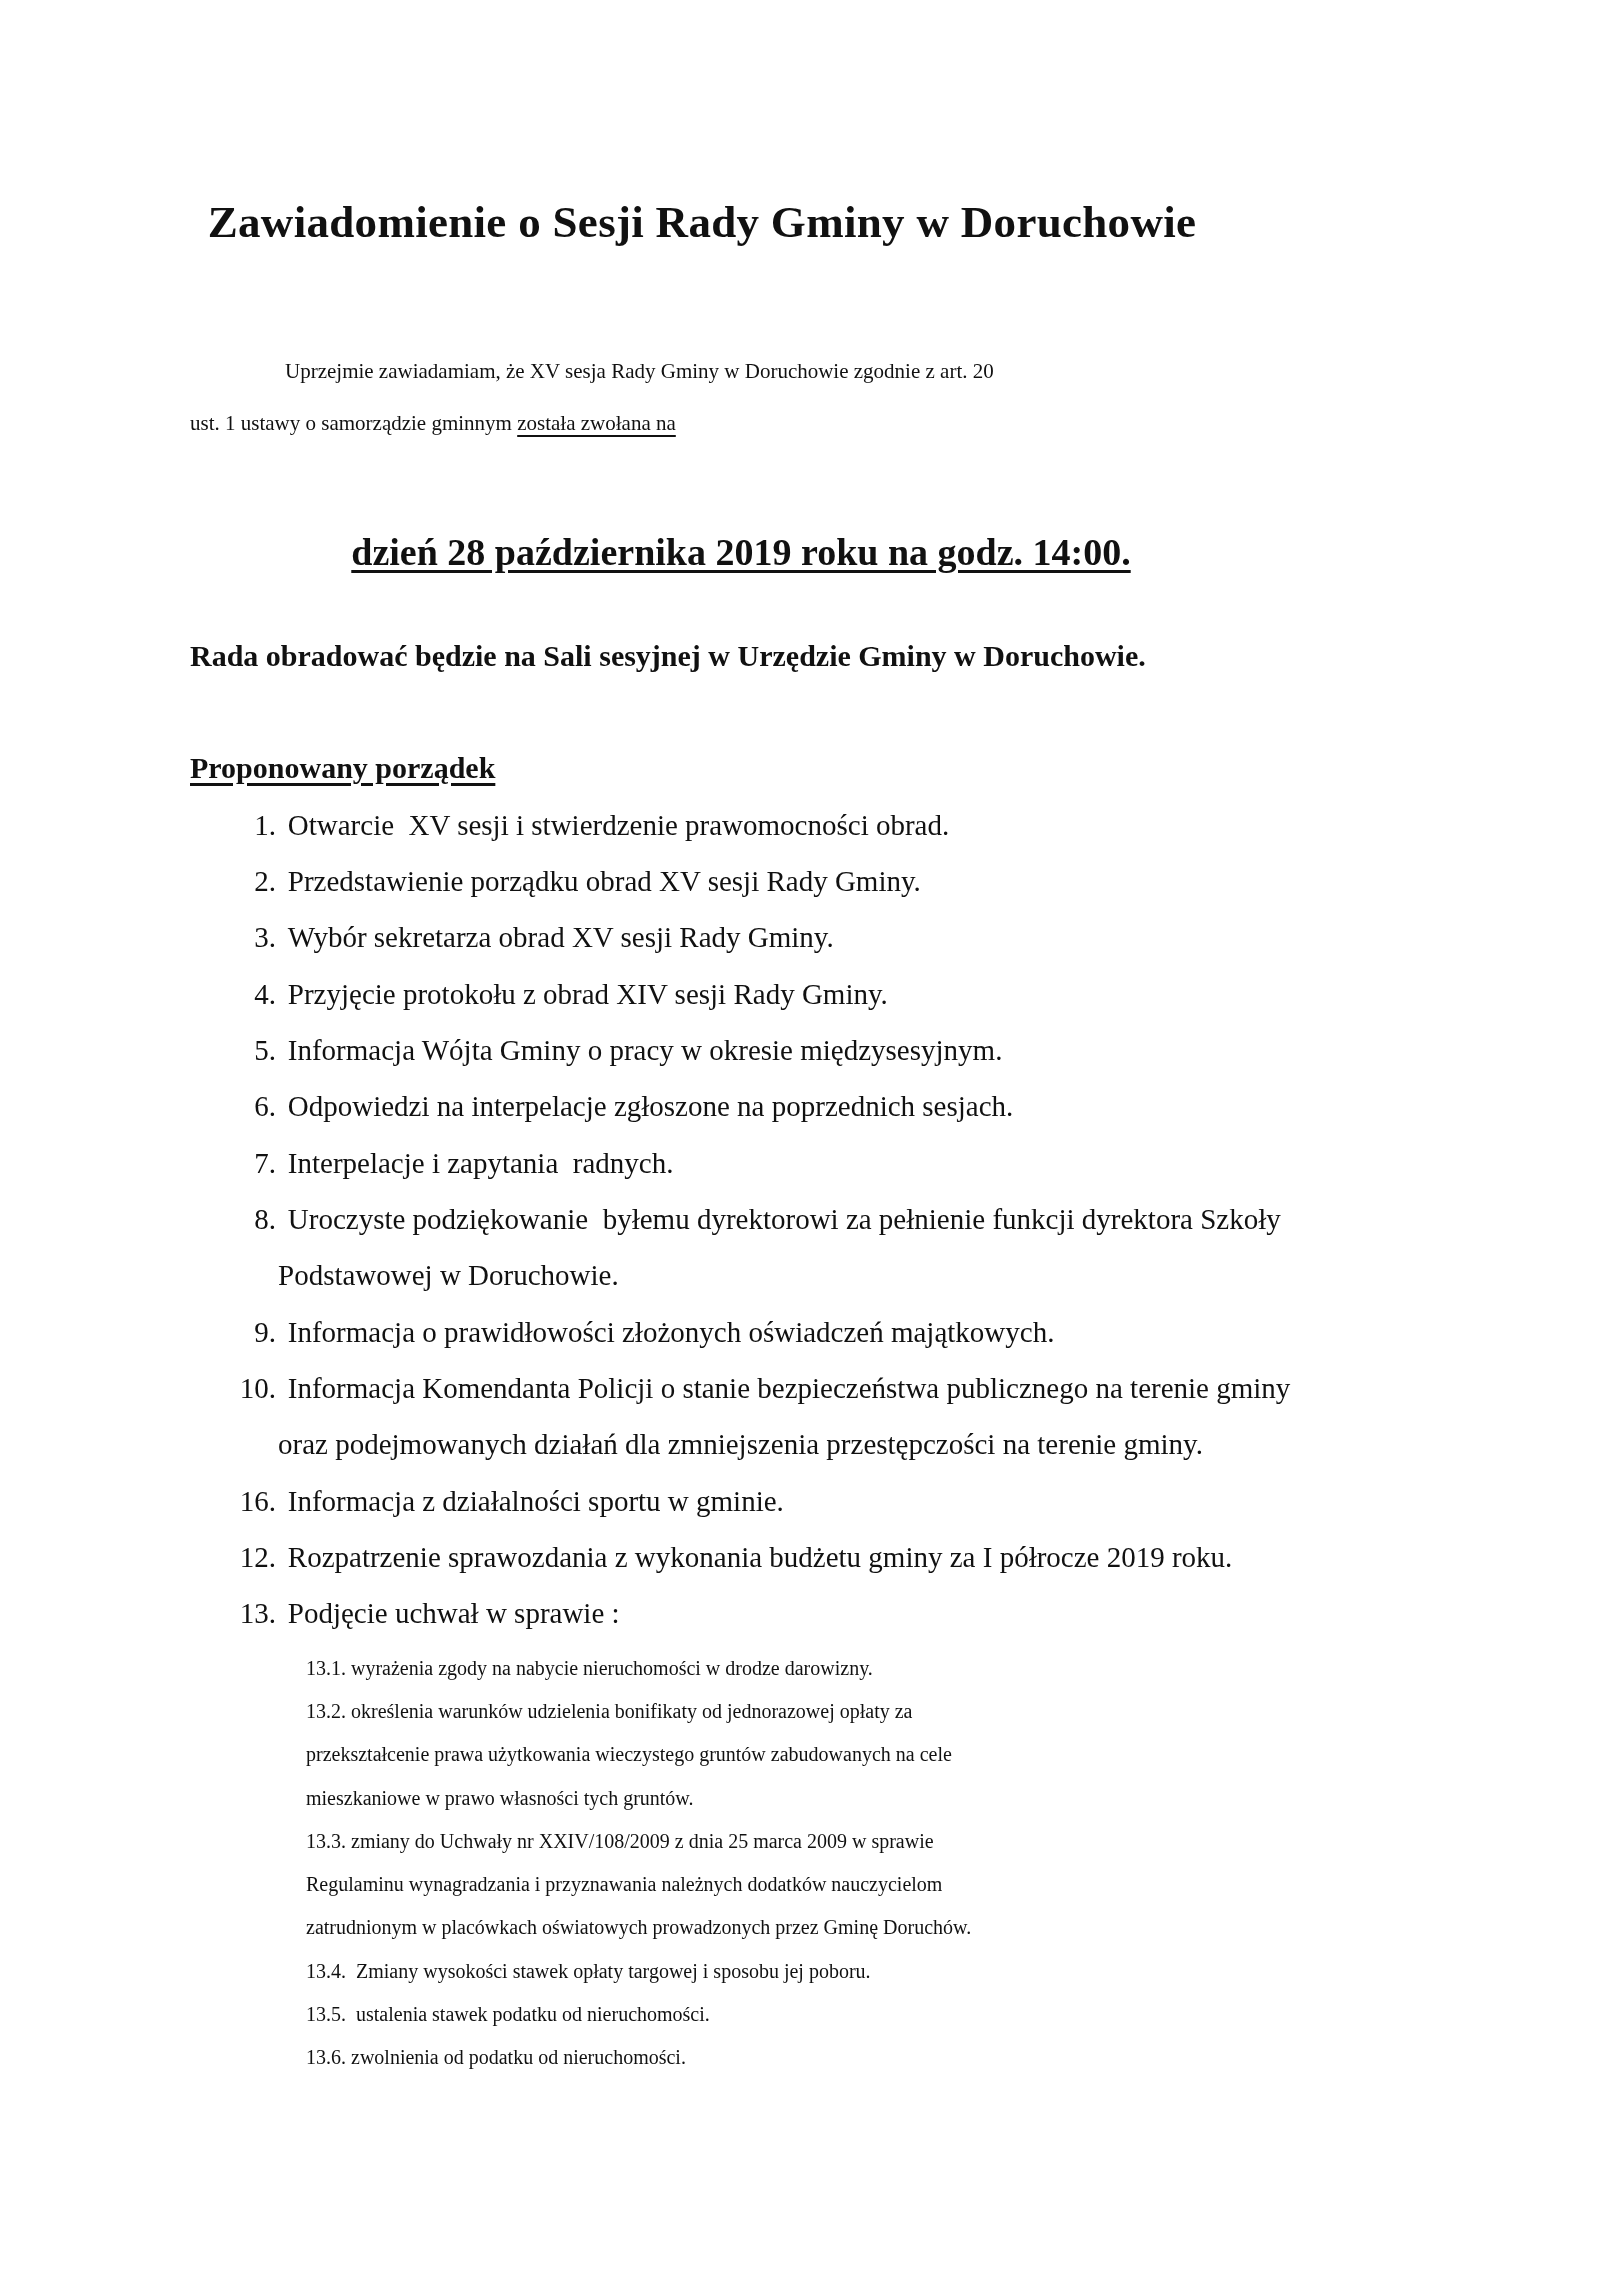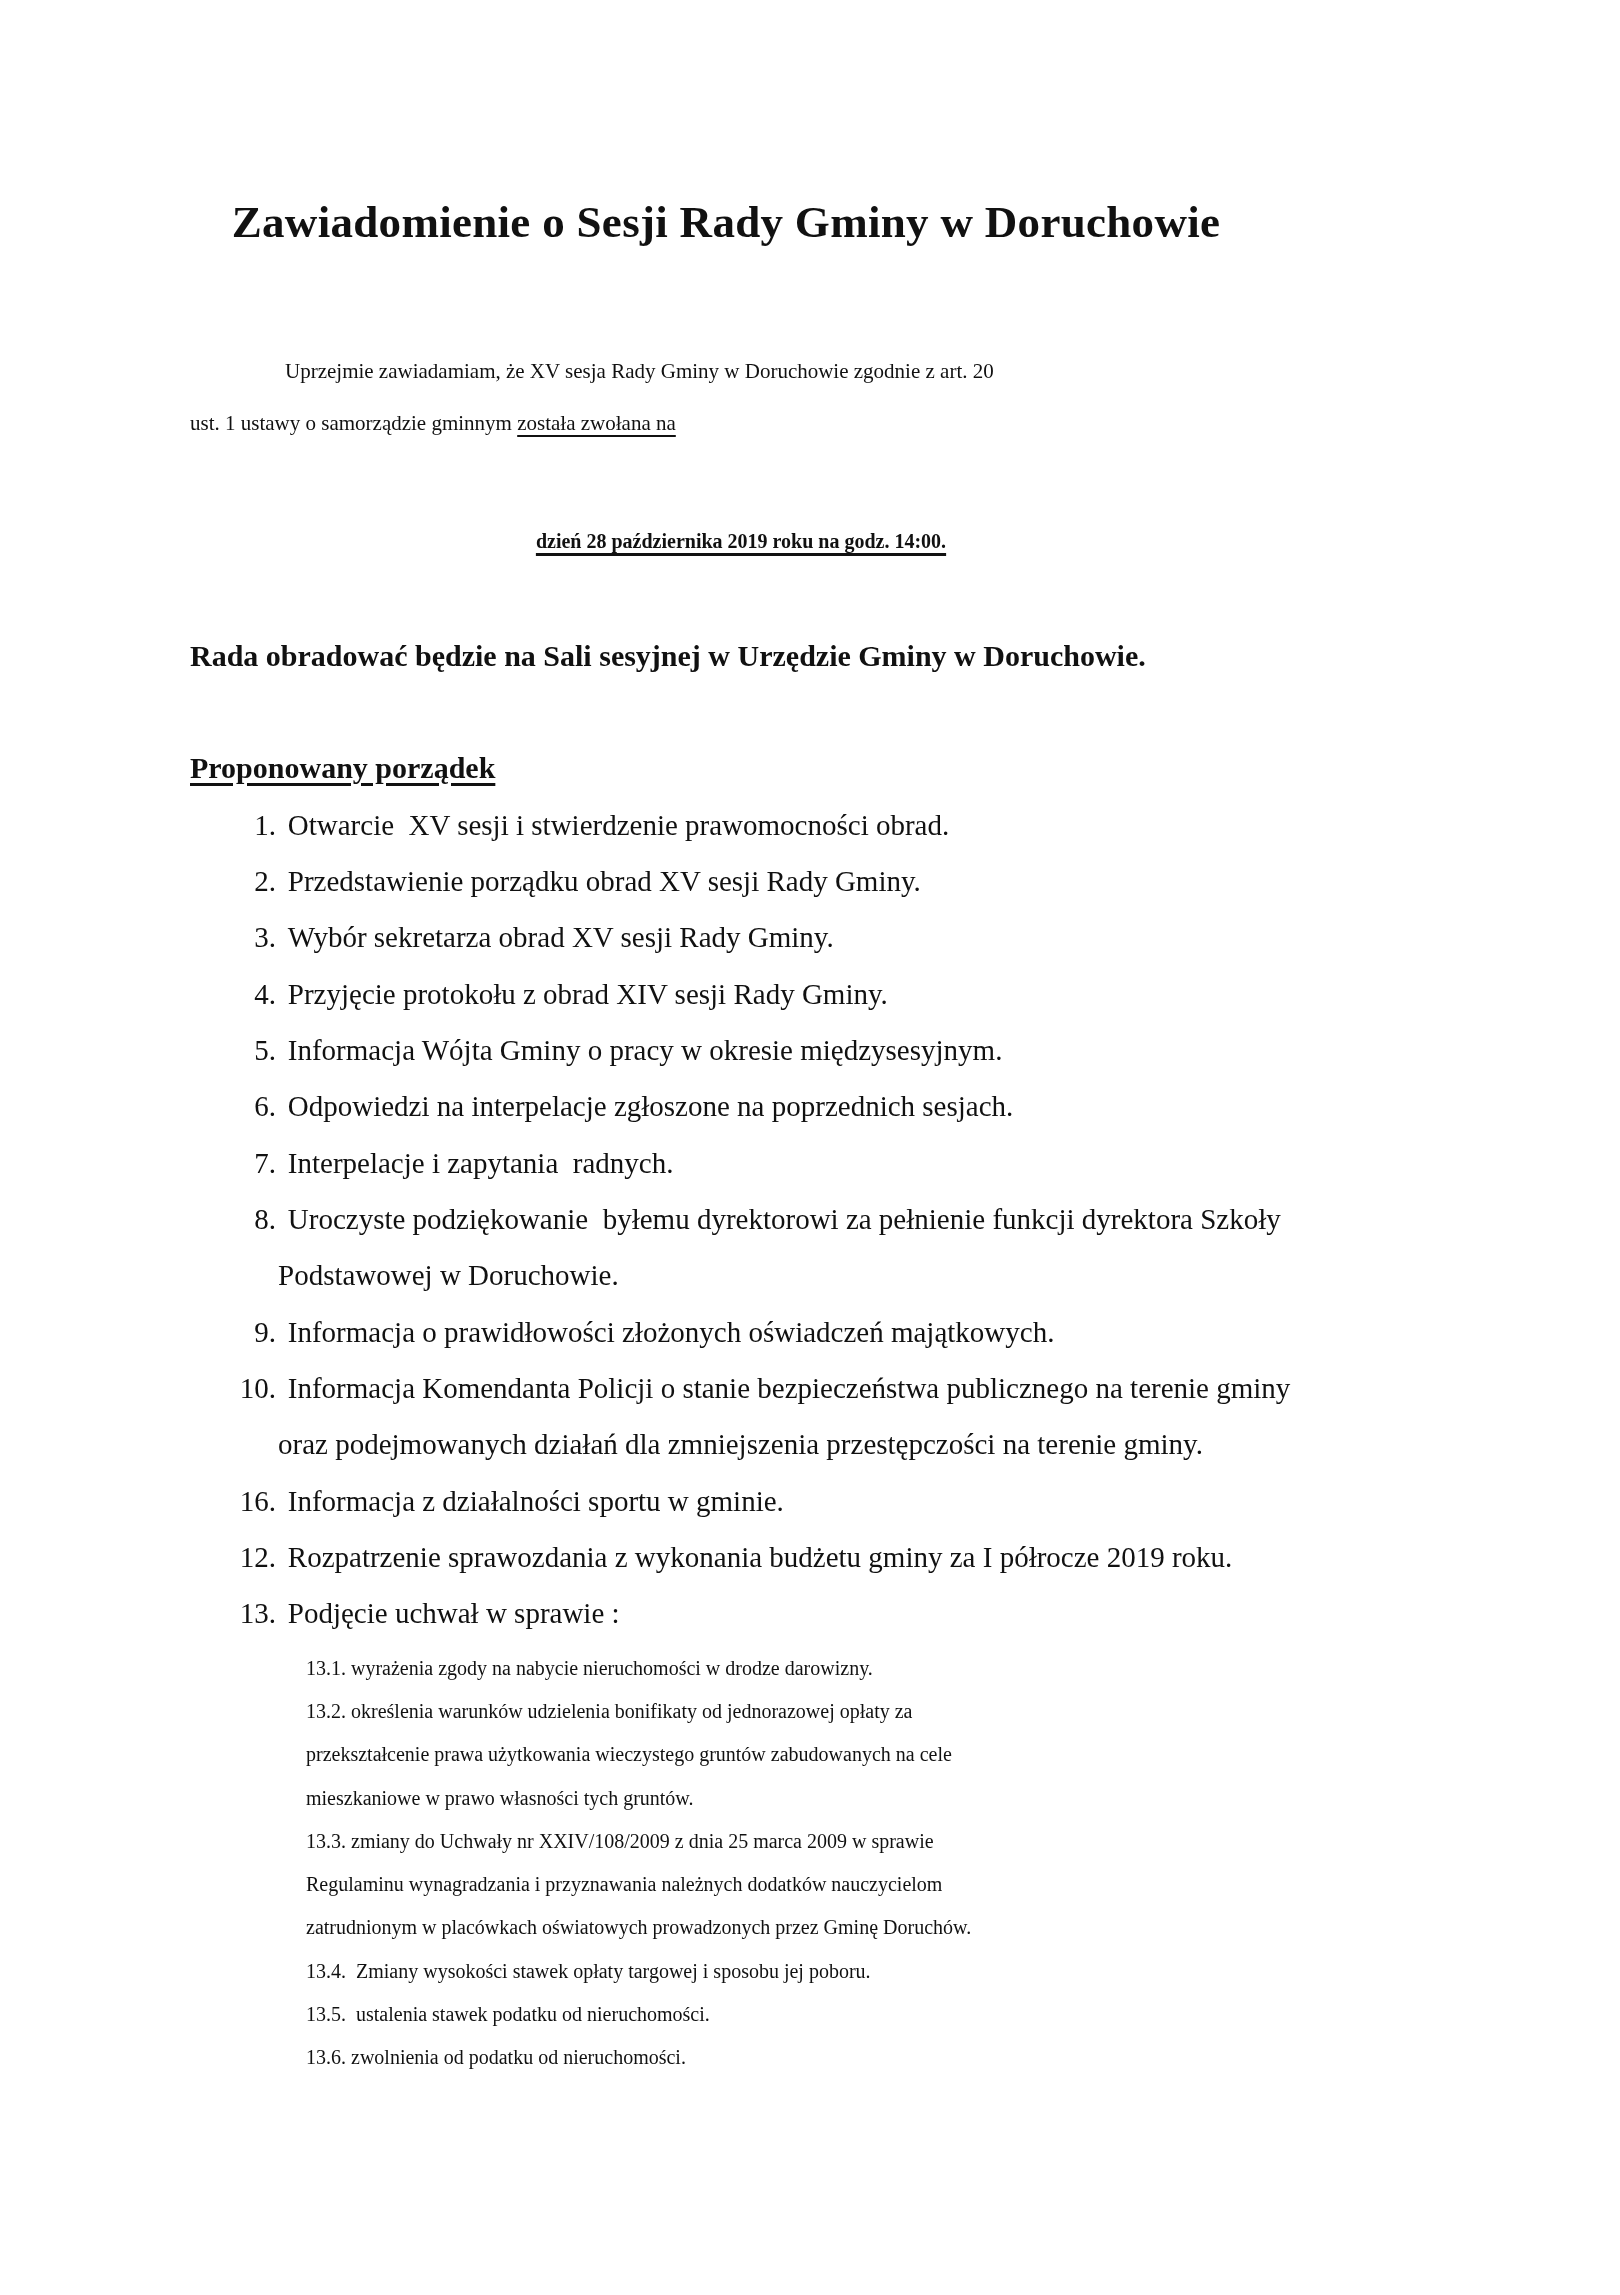--- a/index.html
+++ b/index.html
@@ -1,23 +1,23 @@
 <!DOCTYPE html>
 <html style="font-size:10.5px"><head>
 <meta charset="utf-8">
 <style>
   html, body { margin:0; padding:0; background:#fff; }
   body { width:1621px; height:2295px; position:relative; overflow:hidden;
          font-family:"Liberation Serif", serif; color:#111; }
   .abs { position:absolute; white-space:nowrap; }
-  .title { left:0; width:1404px; top:196px; text-align:center; font-size:45px; font-weight:bold; letter-spacing:0.3px;margin-left:24px; }
+  .title { left:0; width:1404px; top:196px; text-align:center; font-size:45px; font-weight:bold; letter-spacing:0.3px; }
   .body { font-size:21px; }
   .bold { font-weight:bold; }
   .u { text-decoration:underline; text-decoration-thickness:2.6px; text-underline-offset:5.2px; }
-  .date { left:0; width:1482px; text-align:center; top:530px; font-size:20px; font-weight:bold; }
+  .date { left:0; width:1482px; text-align:center; top:530px; font-size:38px; font-weight:bold; }
   .num { display:inline-block; width:60px; text-align:right; padding-right:11.8px; }
   .item { left:216px; font-size:29px; }
   .cont { left:278px; font-size:29px;text-align:center; }
   .sub { left:306px; font-size:20px; }
 </style>
 </head>
 <body>
 
 <div class="abs title">Zawiadomienie o Sesji Rady Gminy w Doruchowie</div>
 

